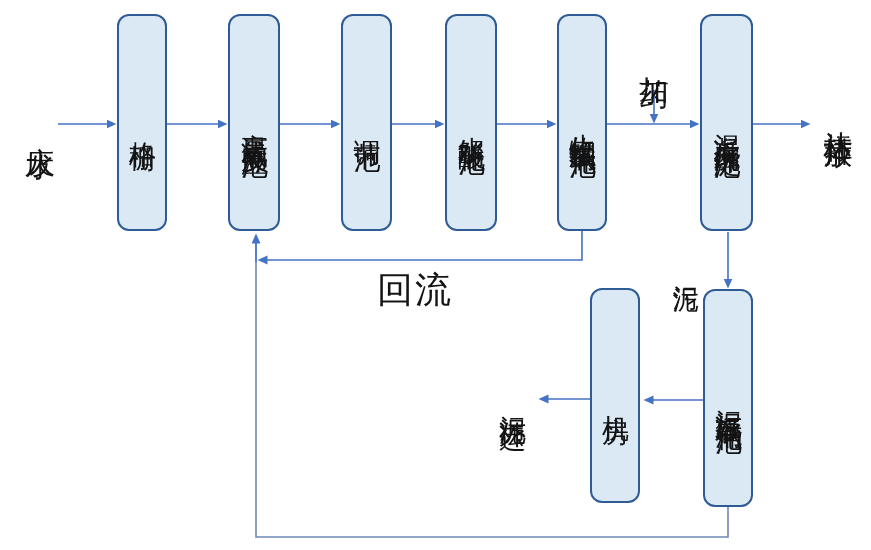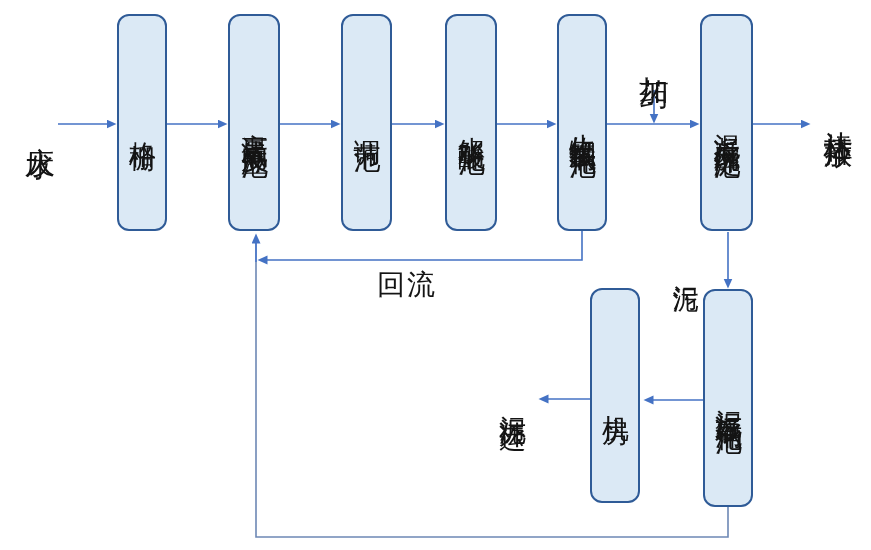--- a/index.html
+++ b/index.html
@@ -32,21 +32,21 @@
   .node .vtext{font-size:27px;}
   .flabel{
     position:absolute;
     display:flex;
     align-items:center;
     justify-content:center;
   }
   .flabel .vtext{font-size:28px;}
   .hlabel{
     position:absolute;
-    font-size:28px;
+    font-size:36px;
     letter-spacing:2px;
     white-space:nowrap;
   }
 </style>
 </head>
 <body>
 
 <div id="canvas">
 
   <svg id="connectors" viewBox="0 0 871 550" xmlns="http://www.w3.org/2000/svg">

